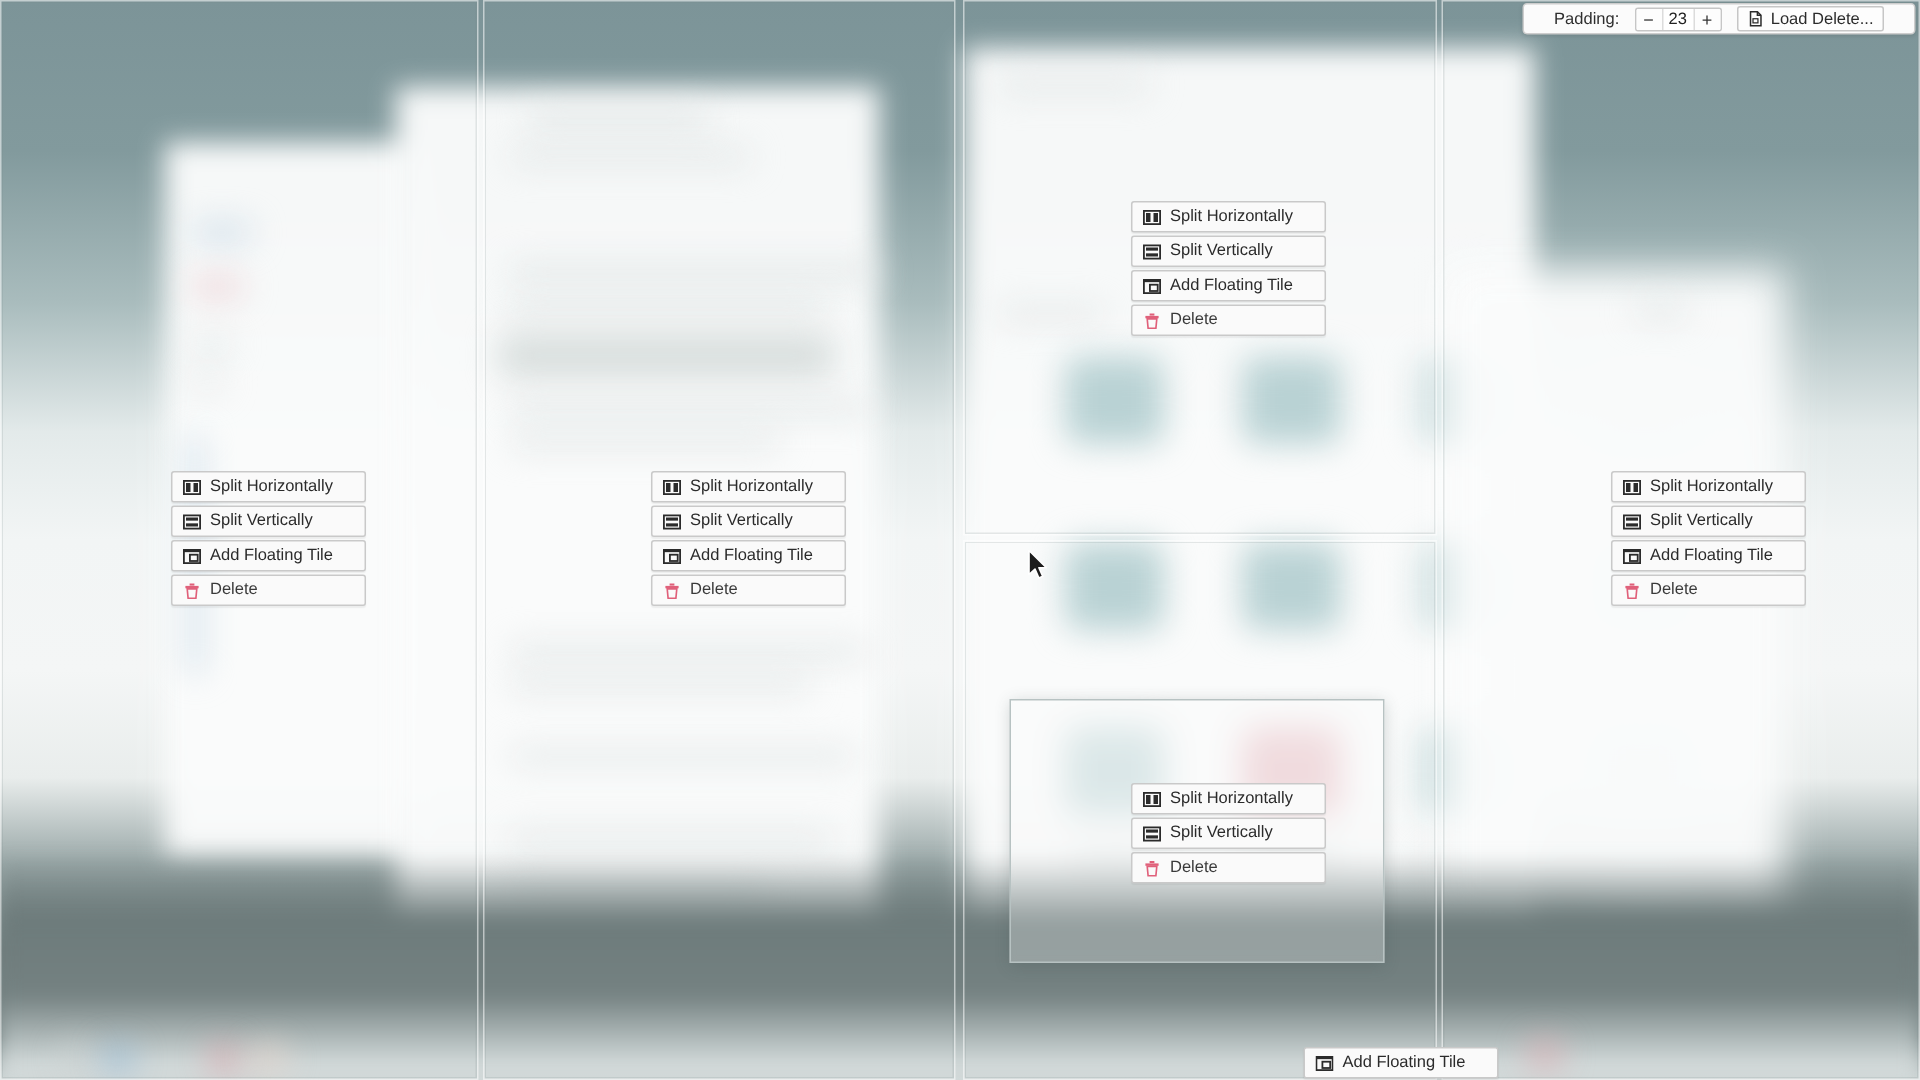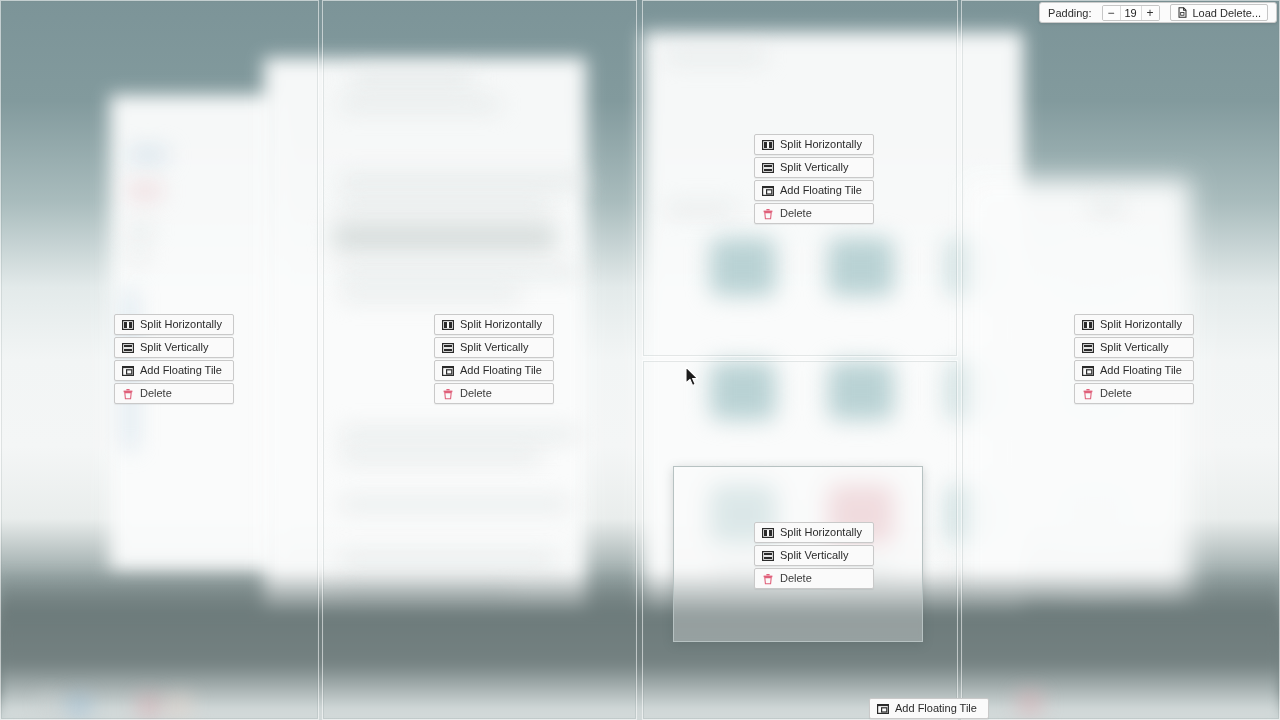--- a/index.html
+++ b/index.html
@@ -55,21 +55,21 @@
   .btn-group {
     position: absolute;
     display: flex; flex-direction: column;
     gap: 2px;
     z-index: 40;
   }
   .tile-btn {
     display: flex; align-items: center;
     gap: 6px;
     height: 21px;
-    padding: 0 11px 0 7px;
+    padding: 0 21px 0 7px;
     background: #fafafa;
     border: 1px solid #c9c9c9;
     border-radius: 2px;
     font-size: 11px;
     color: #2b2b2b;
     white-space: nowrap;
     cursor: pointer;
     box-shadow: 0 1px 1px rgba(0,0,0,0.06);
     font-family: "Liberation Sans", sans-serif;
     text-align: left;
@@ -88,21 +88,21 @@
     backdrop-filter: blur(2px);
   }
 
   
   .toolbar {
     position: absolute; top: 2px; right: 3px;
     display: flex; align-items: center; gap: 10px;
     background: #fbfbfb;
     border: 1px solid #cdcdcd;
     border-radius: 3px;
-    padding: 3px 8px;
+    padding: 3px 20px;
     height: 21px;
     z-index: 60;
     box-shadow: 0 1px 3px rgba(0,0,0,0.12);
   }
   .tb-label { font-size: 11px; color: #2e2e2e; }
   .stepper {
     display: flex; align-items: center;
     border: 1px solid #c6c6c6; border-radius: 2px;
     background: #fff; height: 16px; overflow: hidden;
   }
@@ -382,21 +382,21 @@
         <rect x="0.6" y="1.6" width="10.8" height="1.5" fill="#2b2b2b"></rect>
       </svg>
       <span>Add Floating Tile</span>
     </button>
   </div>
 
   <div class="toolbar">
     <span class="tb-label">Padding:</span>
     <div class="stepper">
       <div class="sbtn">−</div>
-      <div class="sval">19</div>
+      <div class="sval">23</div>
       <div class="sbtn">+</div>
     </div>
     <button class="tb-btn">
       <svg class="ico" viewBox="0 0 12 12" style="width:11px;height:11px;">
         <path d="M2.2 0.9 h5.0 l2.6 2.6 v7.6 h-7.6 z" fill="none" stroke="#2b2b2b" stroke-width="1.1"></path>
         <path d="M7.2 0.9 v2.6 h2.6" fill="none" stroke="#2b2b2b" stroke-width="1.1"></path>
         <rect x="4" y="6" width="3.6" height="3" fill="none" stroke="#2b2b2b" stroke-width="0.9"></rect>
       </svg>
       <span>Load Delete...</span>
     </button>

